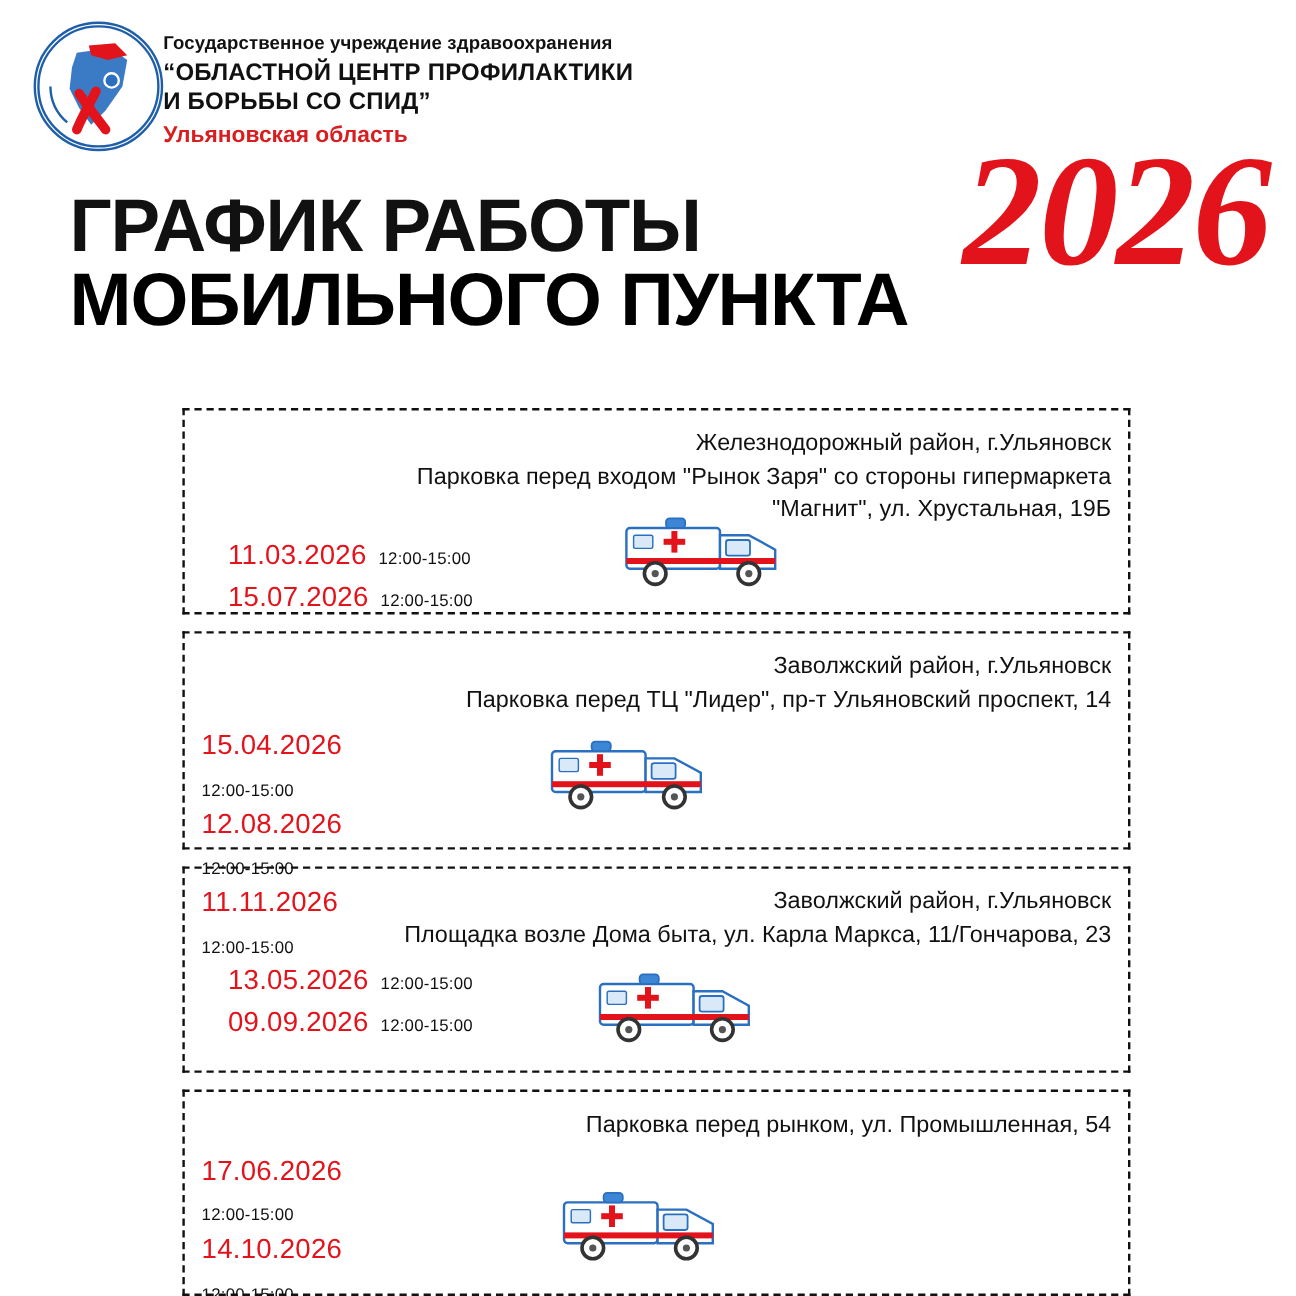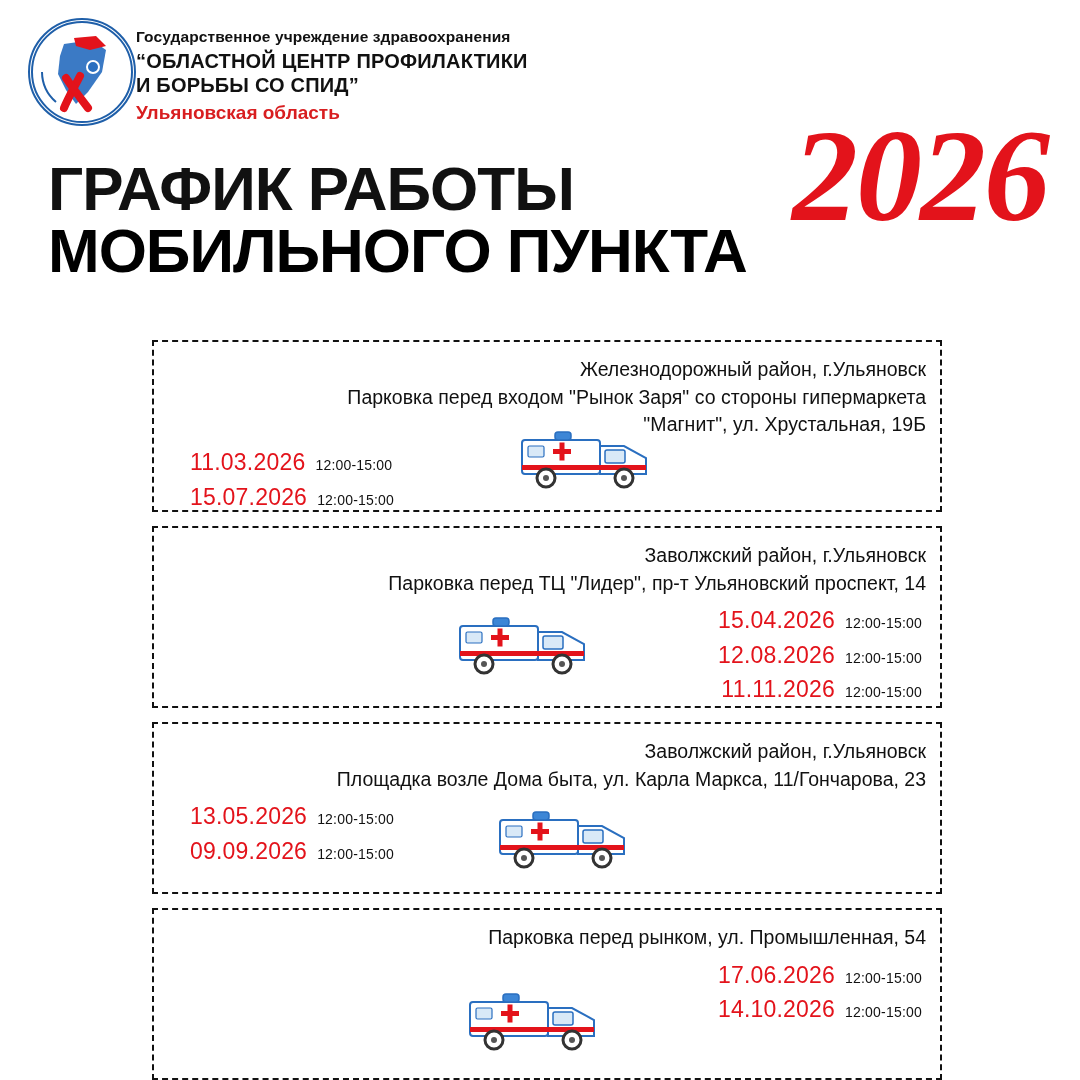--- a/index.html
+++ b/index.html
@@ -56,21 +56,21 @@
   .org-region {
     margin-top: 5px;
     font-size: 19px;
     font-weight: bold;
     color: #d81e20;
   }
 
   
   .title-block {
     position: absolute;
-    left: 48px;
+    left: 58px;
     top: 158px;
     width: 990px;
   }
   .title-main {
     font-size: 62px;
     font-weight: bold;
     letter-spacing: -1px;
     line-height: 1.0;
     color: #111111;
     white-space: nowrap;
@@ -127,21 +127,21 @@
     position: relative;
     z-index: 2;
   }
   .sched-row {
     display: flex;
     align-items: baseline;
     gap: 10px;
     line-height: 1.5;
   }
   .card.align-left .sched-row { justify-content: flex-start; padding-left: 22px; }
-  .card.align-right .sched-row { justify-content: flex-end; padding-right: 4px; }
+  .card.align-right .sched-row { justify-content: flex-end; padding-right: 4px; flex-direction: column; }
   .date {
     font-size: 23px;
     color: #e3131b;
     font-weight: normal;
     letter-spacing: 0.2px;
   }
   .time {
     font-size: 14px;
     color: #111111;
     letter-spacing: 0.2px;

